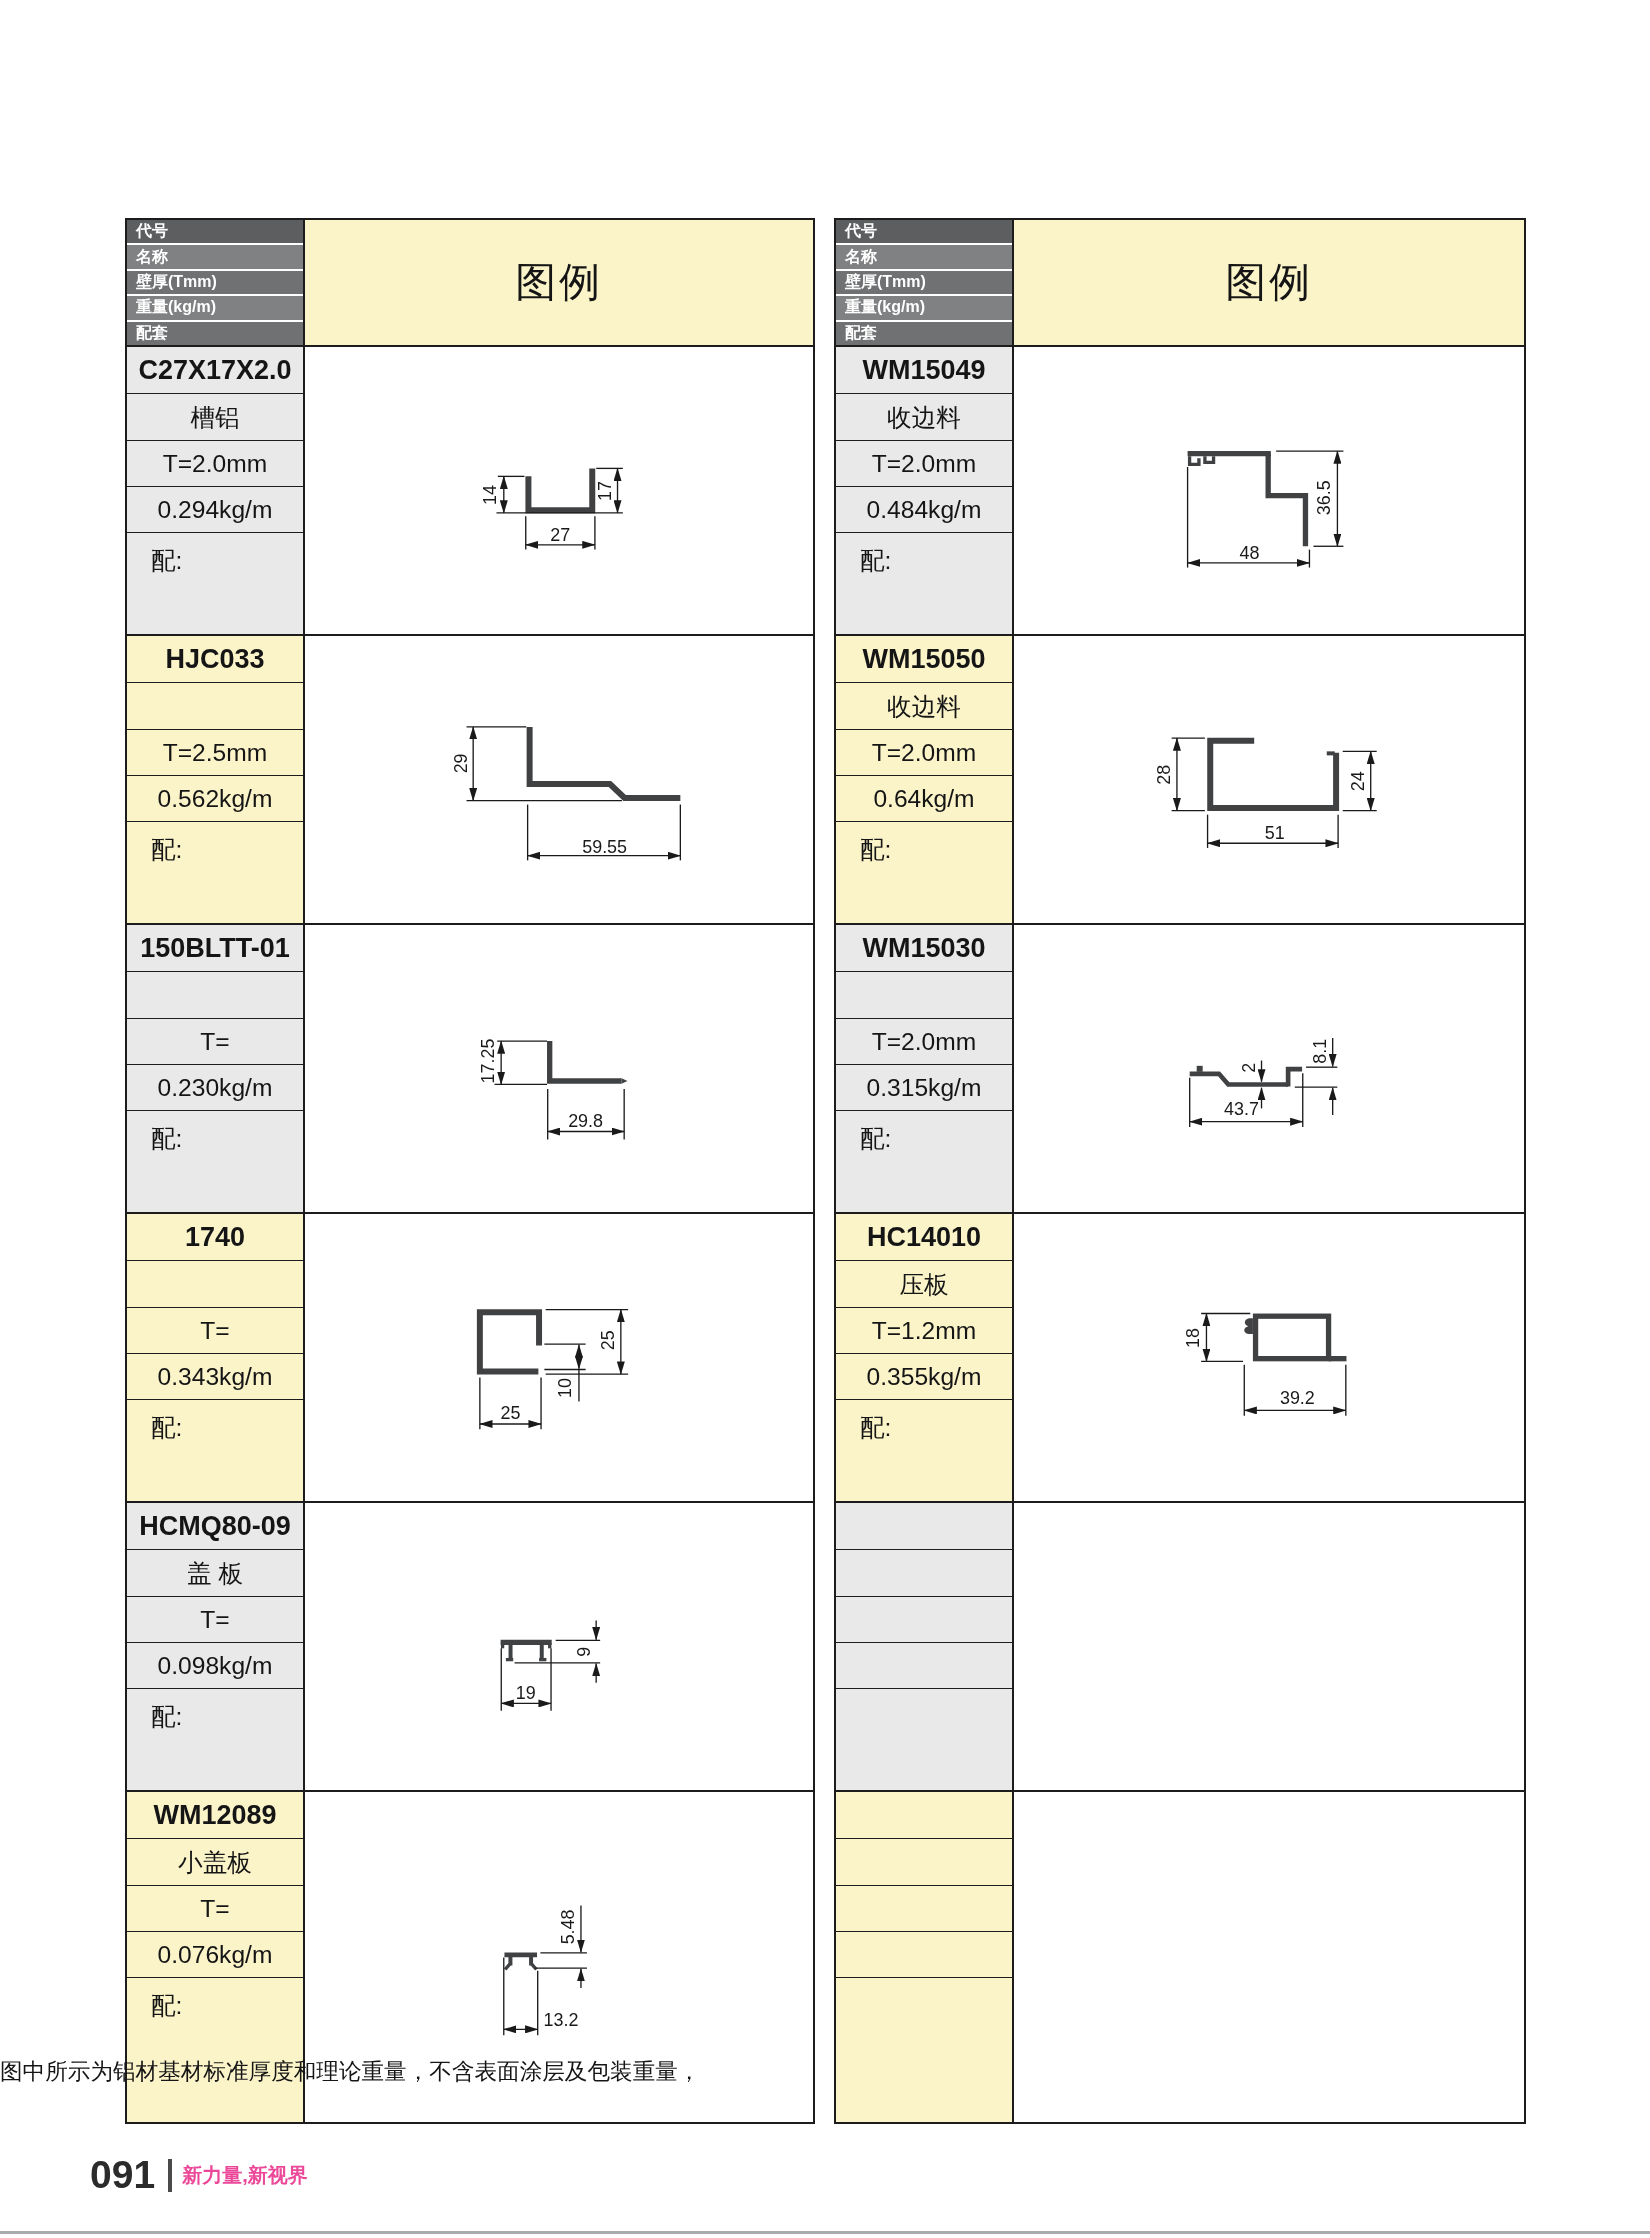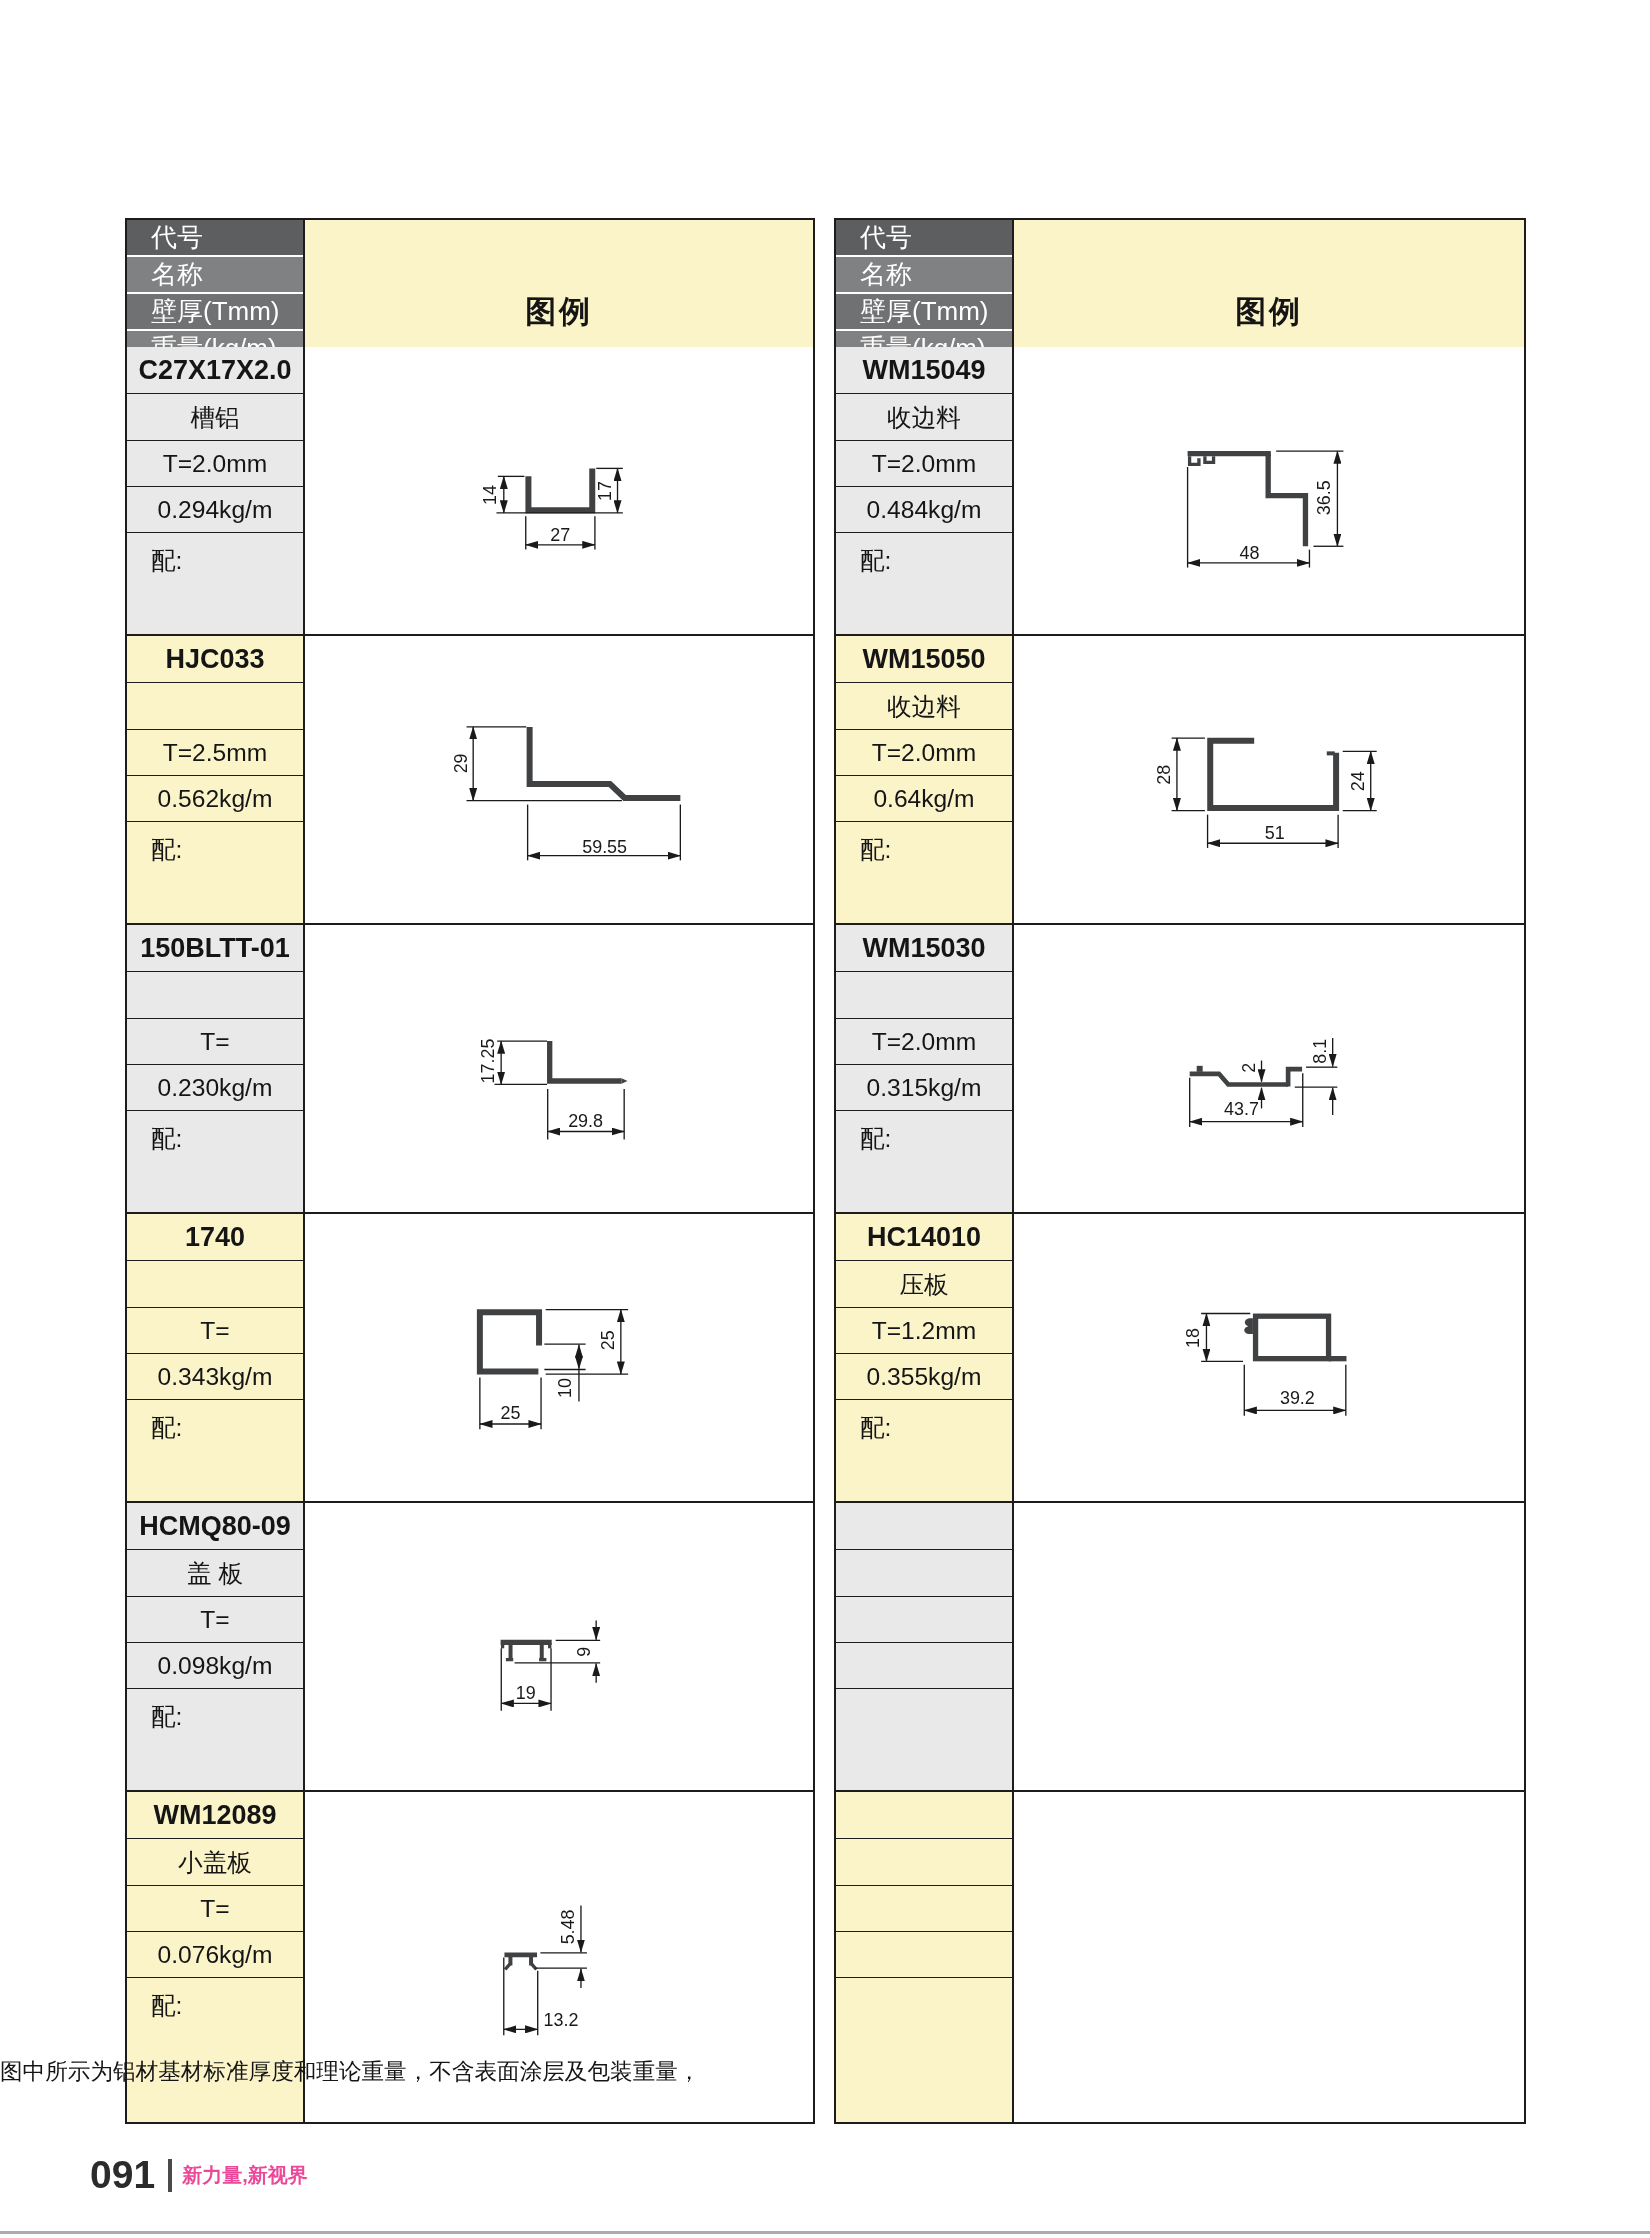--- a/index.html
+++ b/index.html
@@ -11,25 +11,25 @@
   html,body{background:#fff}
   body{font-family:"Liberation Sans","DejaVu Sans",sans-serif;color:var(--text)}
   .page{position:relative;width:1651px;height:2239px;background:#fff;overflow:hidden}
 
   .cat-table{position:absolute;top:218px;border:2.7px solid var(--border);background:#fff}
   #left-table{left:125px;width:690px}
   #right-table{left:834px;width:692px}
 
   .hdr{display:grid;grid-template-columns:176px 1fr;height:127px;border-bottom:2.7px solid var(--border)}
   .hdr-labels{display:flex;flex-direction:column;gap:2px;background:#fff}
-  .hcell{flex:1;display:flex;align-items:center;padding-left:24px;color:#fff;font-weight:normal;font-size:26px}
+  .hcell{flex:1;display:flex;align-items:center;padding-left:9px;color:#fff;font-weight:bold;font-size:16px}
   .hc0{background:var(--header_dark)}
   .hc1,.hc3{background:var(--header_light)}
   .hc2,.hc4{background:var(--header_mid)}
-  .hdr-legend{background:var(--cell_yellow);border-left:2px solid var(--border);display:flex;align-items:center;justify-content:center;font-size:31px;font-weight:bold;letter-spacing:2.7px}
+  .hdr-legend{background:var(--cell_yellow);border-left:2px solid var(--border);display:flex;align-items:center;justify-content:center;font-size:41px;font-weight:normal;letter-spacing:2.7px}
 
   .block{display:grid;grid-template-columns:176px 1fr;height:289px;border-bottom:2.7px solid var(--border)}
   .block:last-child{height:330px;border-bottom:none}
   .labels{display:grid;grid-template-rows:47px 47px 46px 46px 1fr}
   .cell{display:flex;align-items:center;justify-content:center;font-size:24.6px;border-bottom:1.3px solid var(--border)}
   .cell.match{align-items:flex-start;justify-content:flex-start;padding:10.6px 0 0 24px;border-bottom:none}
   .cell.code{font-weight:bold;font-size:27px}
   .b-gray  .cell{background:var(--cell_gray)}
   .b-yellow .cell{background:var(--cell_yellow)}
   .legend{border-left:2px solid var(--border);background:#fff;display:flex;align-items:center;justify-content:center}

